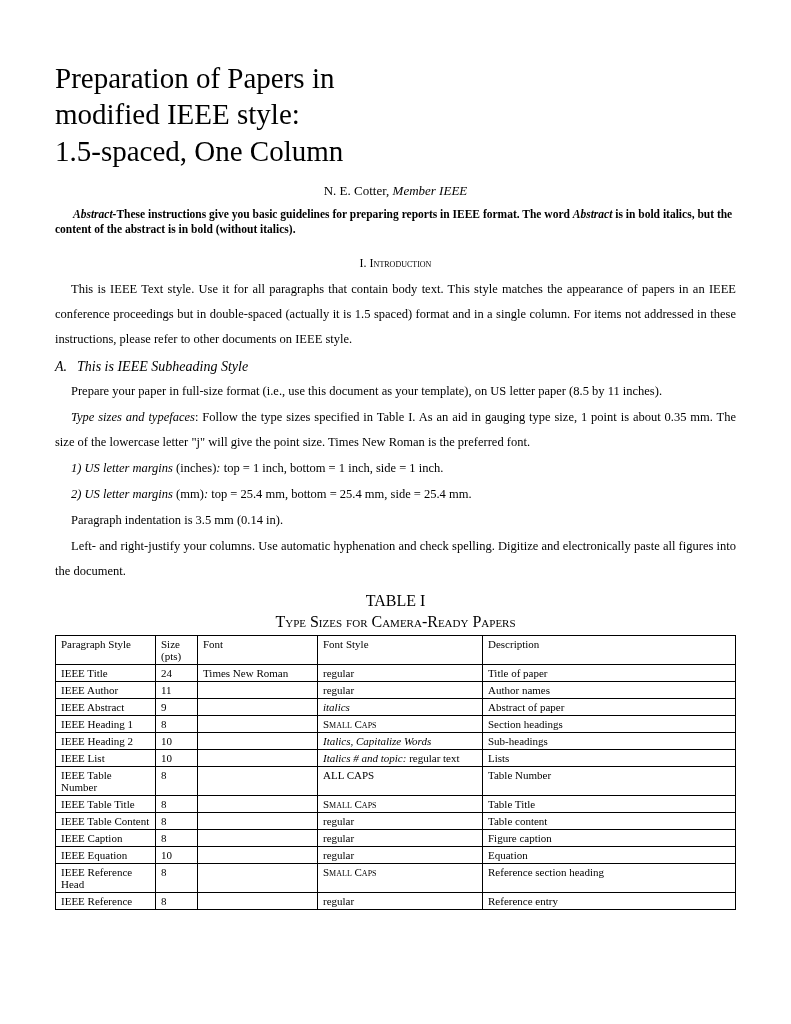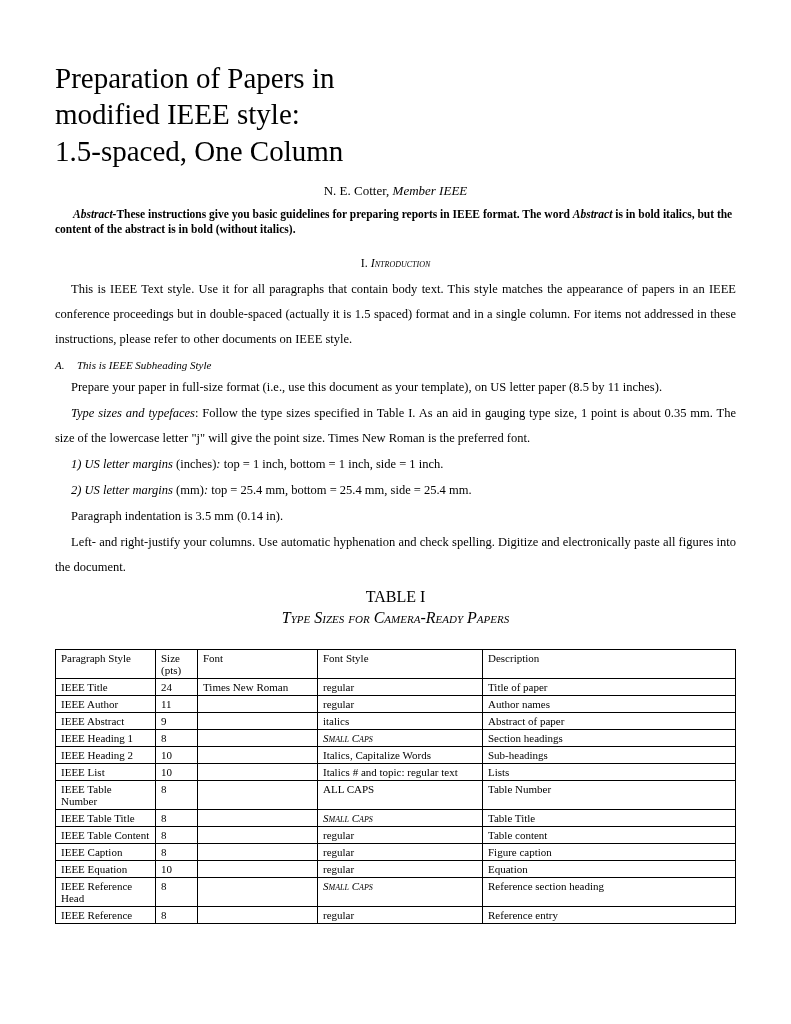--- a/index.html
+++ b/index.html
@@ -31,60 +31,60 @@
       line-height: 1.35;
       margin-bottom: 18px;
     }
     .abstract .indent { display: inline-block; width: 18px; }
     .abstract-label { font-style: italic; font-weight: bold; }
     .section-head {
       text-align: center;
       font-size: 12px;
       margin-bottom: 6px;
     }
-    .sc { font-variant: small-caps; font-style: italic; }
+    .sc { font-variant: small-caps; }
     .body-para {
       font-size: 12.5px;
       line-height: 2.0;
       text-align: justify;
       text-indent: 16px;
       margin-bottom: 1px;
     }
     .subhead {
       font-style: italic;
-      font-size: 11px;
+      font-size: 14px;
       margin: 7px 0 4px 0;
     }
     .subhead-letter { display: inline-block; width: 22px; }
     .runin-italic { font-style: italic; }
     .table-caption {
       text-align: center;
       font-size: 16px;
       margin-top: 6px;
       line-height: 1.35;
     }
     table.data {
       border-collapse: collapse;
       width: 100%;
       font-size: 11px;
-      margin-top: 20px;
+      margin-top: 2px;
     }
     table.data td, table.data th {
       border: 1px solid #000;
       padding: 2px 5px;
       text-align: left;
       vertical-align: top;
       font-weight: normal;
     }
     table.data th { }
     .col-size { text-align: right; width: 42px; }
     .col-style { width: 100px; }
     .col-font { width: 120px; }
     .col-fontstyle { width: 165px; }
-    .italic-cell { }
+    .italic-cell { font-style: italic; }
   </style>
 </head>
 <body>
 
 <h1 class="title">
   <span>Preparation of Papers in</span><br>
   <span>modified IEEE style:</span><br>
   <span>1.5-spaced, One Column</span>
 </h1>
 

